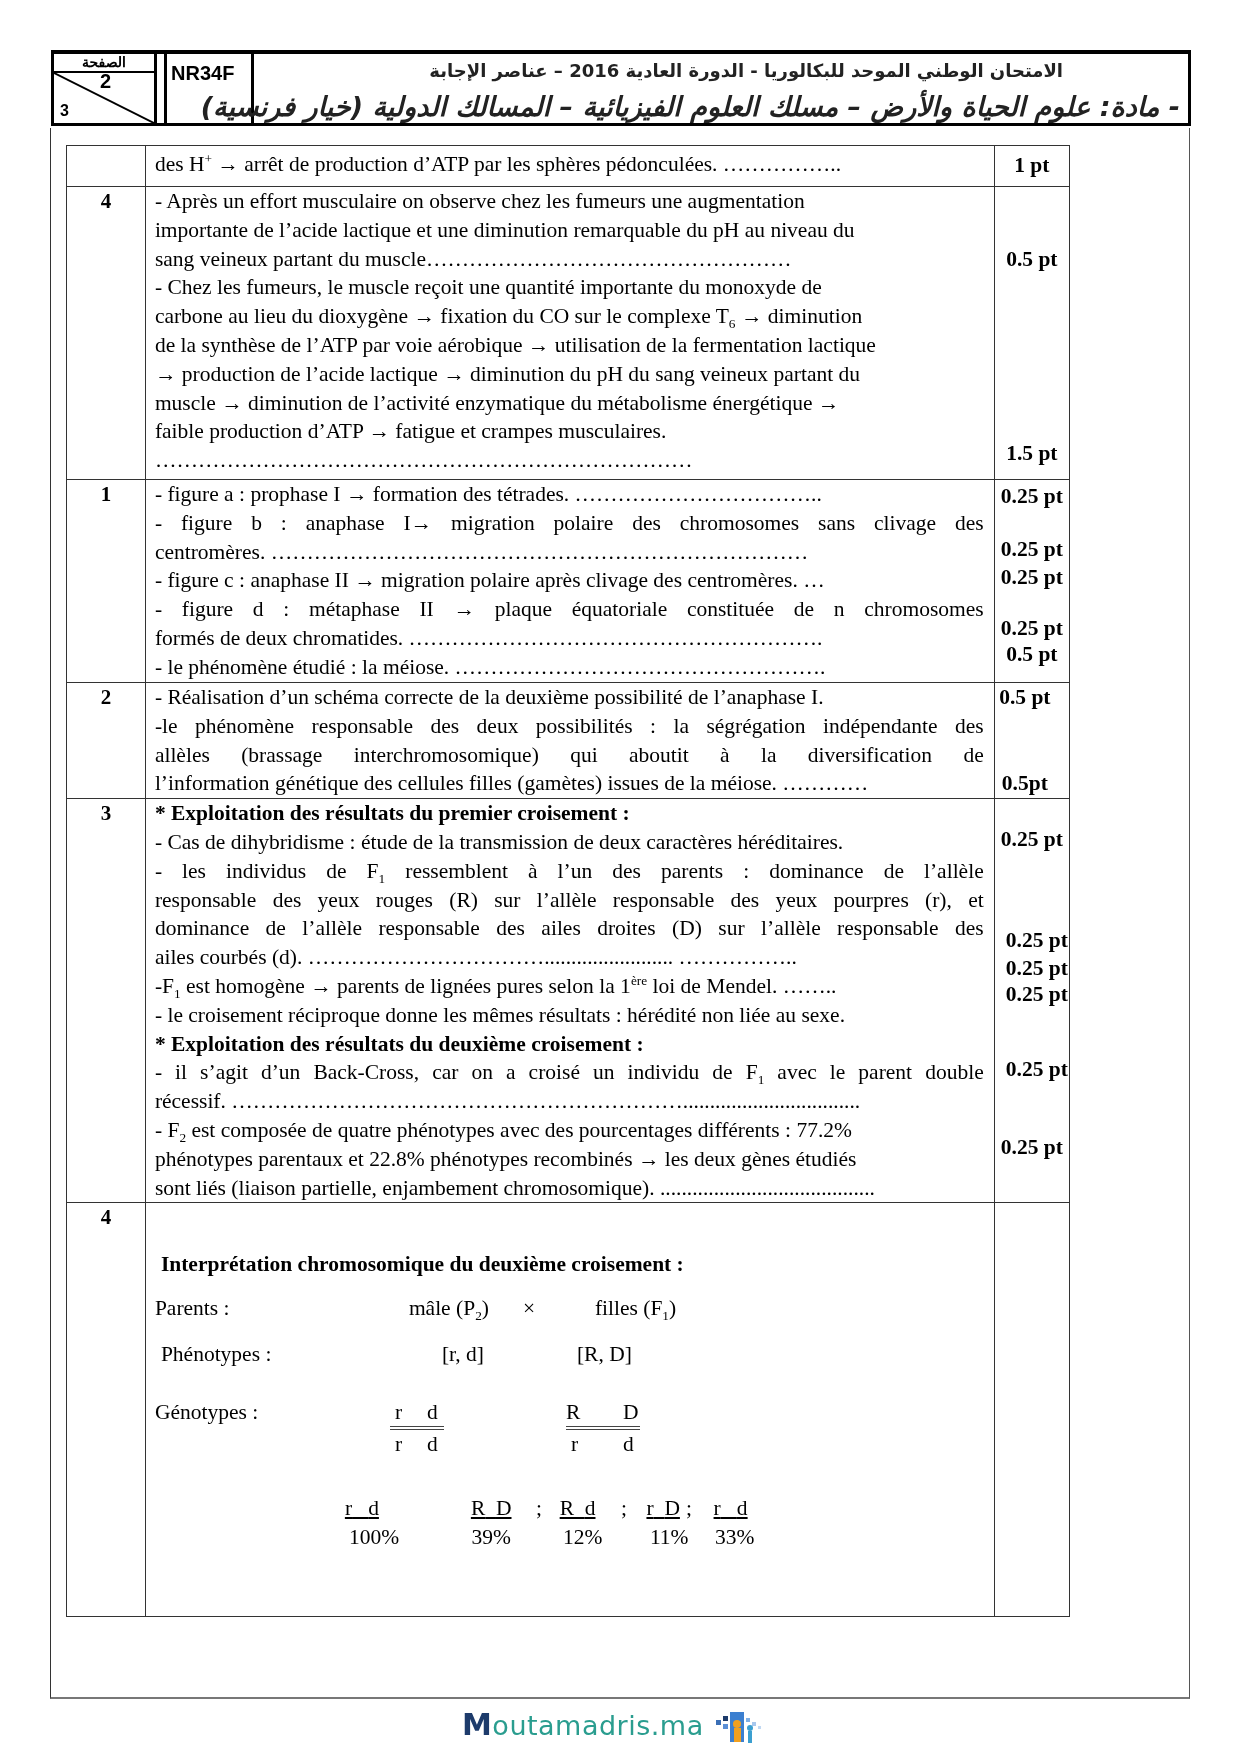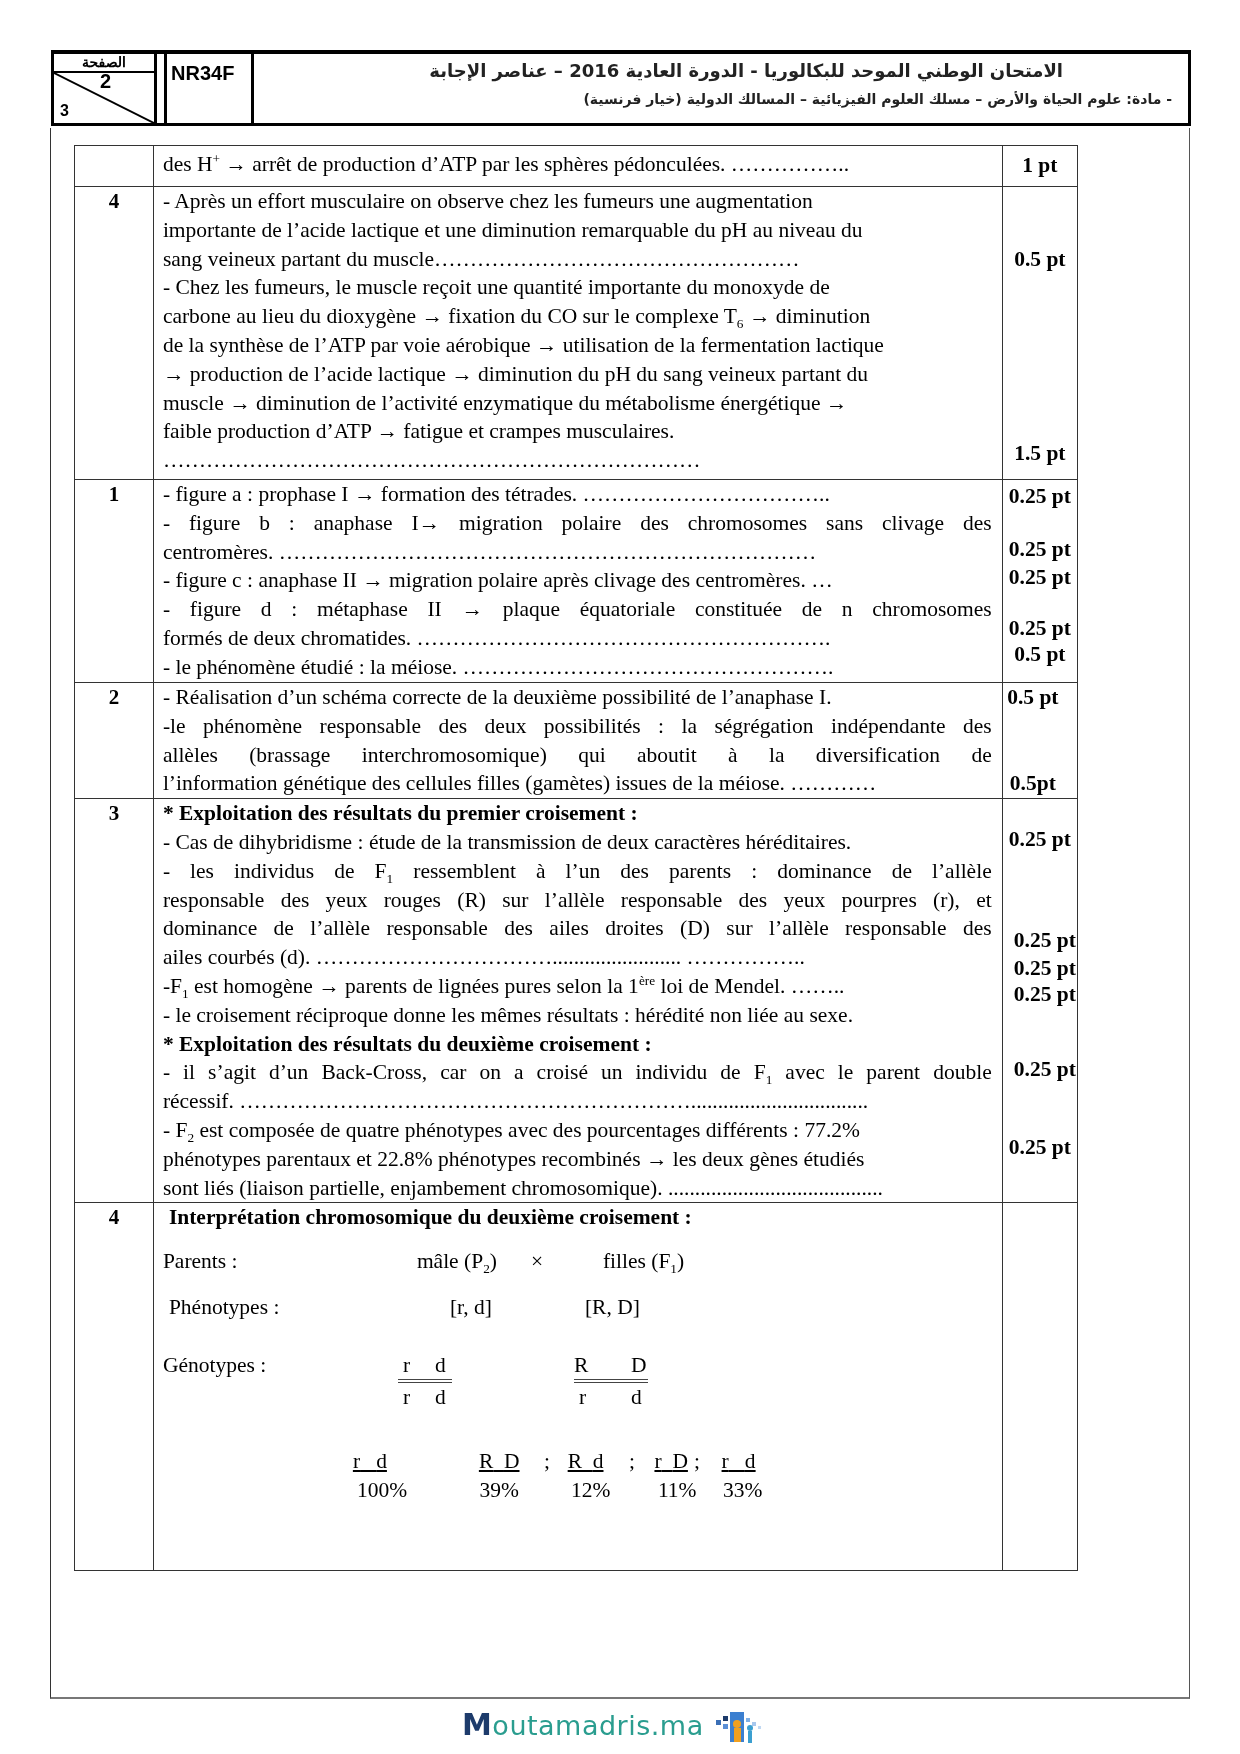--- a/index.html
+++ b/index.html
@@ -7,36 +7,36 @@
   .abs { position:absolute; }
   
   .hdr { position:absolute; left:51px; top:50px; width:1140px; height:76px; border-top:4px solid #000; border-bottom:3px solid #000; border-right:3px solid #000; border-left:3px solid #000; box-sizing:border-box; }
   .pgbox { position:absolute; left:0; top:0; width:103px; height:69px; border-right:3px solid #000; box-sizing:border-box; font-family:"Liberation Sans", sans-serif; }
   .pglabel { position:absolute; left:0; top:0; width:100px; height:17px; border-bottom:2px solid #000; text-align:center; font-size:14px; font-weight:bold; line-height:17px; }
   .pgcur { position:absolute; left:46px; top:16px; font-size:20px; font-weight:bold; }
   .pgtot { position:absolute; left:6px; top:48px; font-size:16px; font-weight:bold; }
   .codebox { position:absolute; left:110px; top:0; width:90px; height:69px; border-left:3px solid #000; border-right:3px solid #000; box-sizing:border-box; font-family:"Liberation Sans", sans-serif; font-weight:bold; font-size:20px; padding:8px 0 12px 4px; }
   .titlebox { position:absolute; left:206px; top:0; right:0; height:69px; font-family:"DejaVu Sans", sans-serif; font-weight:bold; direction:rtl; }
   .t1 { position:absolute; right:125px; top:6px; font-size:18px; color:#222; white-space:nowrap; }
-  .t2 { position:absolute; right:16px; top:37px; font-size:14px; color:#222; white-space:nowrap; }
+  .t2 { position:absolute; right:8px; top:37px; font-size:27px; color:#222; white-space:nowrap;font-style:italic; }
   
   .frame { position:absolute; left:50px; top:128px; width:1140px; height:1571px; border-left:1px solid #333; border-right:1px solid #555; border-bottom:2px solid #777; box-sizing:border-box; }
   
-  table.grid { position:absolute; left:74px; top:145px; width:1004px; border-collapse:collapse; font-size:21.5px; line-height:28.8px; }
+  table.grid { position:absolute; left:66px; top:145px; width:1004px; border-collapse:collapse; font-size:21.5px; line-height:28.8px; }
   table.grid td { border:1.5px solid #333; vertical-align:top; padding:0; }
   td.num { width:103px; text-align:center; font-weight:bold; font-size:21px; padding-top:2px; }
   td.txt { width:869px; padding:0 10px 0 9px !important; text-align:justify; }
   td.pts { width:102px; position:relative; font-weight:bold; text-align:center; }
   .pt { position:absolute; left:0; right:0; text-align:center; font-weight:bold; white-space:nowrap; }
   .line { display:block; white-space:nowrap; }
   .just { display:block; text-align:justify; text-align-last:justify; }
   .b { font-weight:bold; }
   sub, sup { font-size:62%; line-height:0; }
   .sujet { text-align:center; font-weight:bold; height:40px; line-height:40px; font-size:22px; }
-  .rel { position:relative; }
+  .rel { position:relative;margin-top:47px; }
   .iv { position:absolute; white-space:nowrap; }
   .ul { text-decoration:underline; }
   
   .logo { position:absolute; left:462px; top:1707px; font-family:"DejaVu Sans", sans-serif; font-size:27px; color:#2a9d8f; letter-spacing:0.5px;text-align:right; }
   .logo .m { color:#1d3b6b; font-weight:bold; font-size:30px; }
   .logoart { position:absolute; left:712px; top:1710px; width:58px; height:40px; }
 </style>
 </head>
 <body>
 

